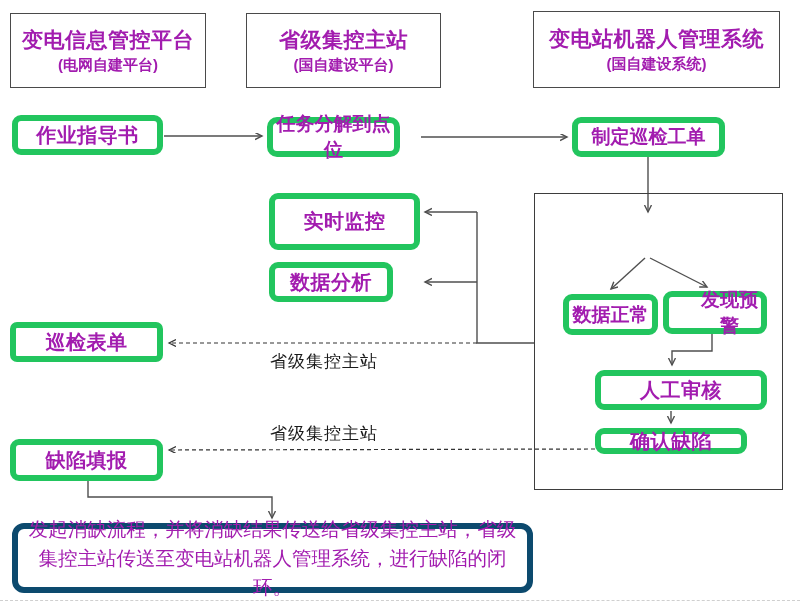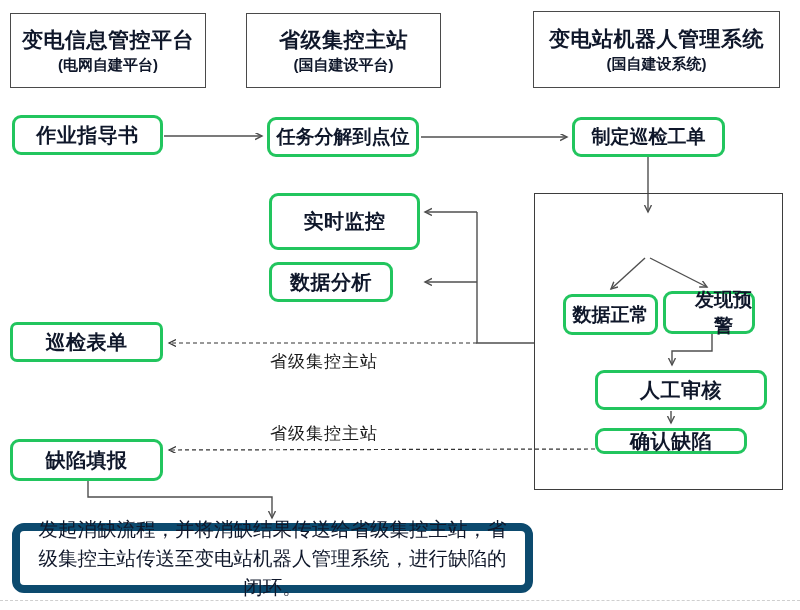--- a/index.html
+++ b/index.html
@@ -23,39 +23,39 @@
   }
   .box {
     position: absolute;
     box-sizing: border-box;
     background: #ffffff;
     z-index: 2;
     display: flex;
     align-items: center;
     justify-content: center;
     text-align: center;
-    color: #0f172a;
+    color: #a21caf;
   }
   .hdr {
     border: 1.5px solid #4a4a4a;
     flex-direction: column;
     line-height: 1.25;
   }
   .hdr .hdr-title {
     font-weight: bold;
     font-size: 21px;
     letter-spacing: 0.5px;
   }
   .hdr .hdr-sub {
     font-weight: bold;
     font-size: 15px;
     margin-top: 3px;
   }
   .node {
-    border: 3px solid #22c55e;
+    border: 6px solid #22c55e;
     border-radius: 9px;
     font-weight: bold;
     font-size: 20px;
     letter-spacing: 0.5px;
   }
   .node.small { font-size: 19px; letter-spacing: 0; }
   .container-box {
     position: absolute;
     box-sizing: border-box;
     border: 1.5px solid #3d3d3d;
@@ -64,21 +64,21 @@
   }
   .edge-label {
     position: absolute;
     z-index: 3;
     font-size: 17px;
     color: #1a1a1a;
     letter-spacing: 1px;
     white-space: nowrap;
   }
   .note {
-    border: 8px solid #0c4a6e;
+    border: 6px solid #0c4a6e;
     border-radius: 12px;
     font-size: 19.5px;
     font-weight: normal;
     line-height: 29px;
     padding: 4px 10px;
     text-align: center;
   }
   .faint-rule {
     position: absolute;
     left: 0;
@@ -87,30 +87,30 @@
     height: 0;
     border-top: 1px dashed #cfcfcf;
     z-index: 0;
   }
 
   
   .p-h1 { left: 10px;  top: 13px;  width: 196px; height: 75px; }
   .p-h2 { left: 246px; top: 13px;  width: 195px; height: 75px; }
   .p-h3 { left: 533px; top: 11px;  width: 247px; height: 77px; }
   .p-work-guide { left: 12px;  top: 115px; width: 151px; height: 40px; }
-  .p-task       { left: 267px; top: 117px; width: 152px; height: 40px; }
+  .p-task       { left: 267px; top: 117px; width: 133px; height: 40px; border-radius: 10px; }
   .p-order      { left: 572px; top: 117px; width: 153px; height: 40px; }
   .p-monitor    { left: 269px; top: 193px; width: 151px; height: 57px; }
   .p-analysis   { left: 269px; top: 262px; width: 124px; height: 40px; }
   .p-form       { left: 10px;  top: 322px; width: 153px; height: 40px; border-radius: 7px; }
   .p-defect     { left: 10px;  top: 439px; width: 153px; height: 42px; }
   .p-container  { left: 534px; top: 193px; width: 249px; height: 297px; }
   .p-robot      { left: 571px; top: 217px; width: 152px; height: 40px; }
   .p-normal     { left: 563px; top: 294px; width: 95px;  height: 41px; text-align: center; }
-  .p-alert      { left: 663px; top: 291px; width: 92px;  height: 43px; padding-left: 29px; }
+  .p-alert      { left: 663px; top: 291px; width: 104px;  height: 43px; padding-left: 29px; }
   .p-review     { left: 595px; top: 370px; width: 172px; height: 40px; }
   .p-confirm    { left: 595px; top: 428px; width: 152px; height: 26px; }
   .p-note       { left: 12px;  top: 523px; width: 521px; height: 70px; }
   .p-label1     { left: 270px; top: 350px; }
   .p-label2     { left: 270px; top: 422px; }
 </style>
 </head>
 <body>
 
 <div class="canvas">

